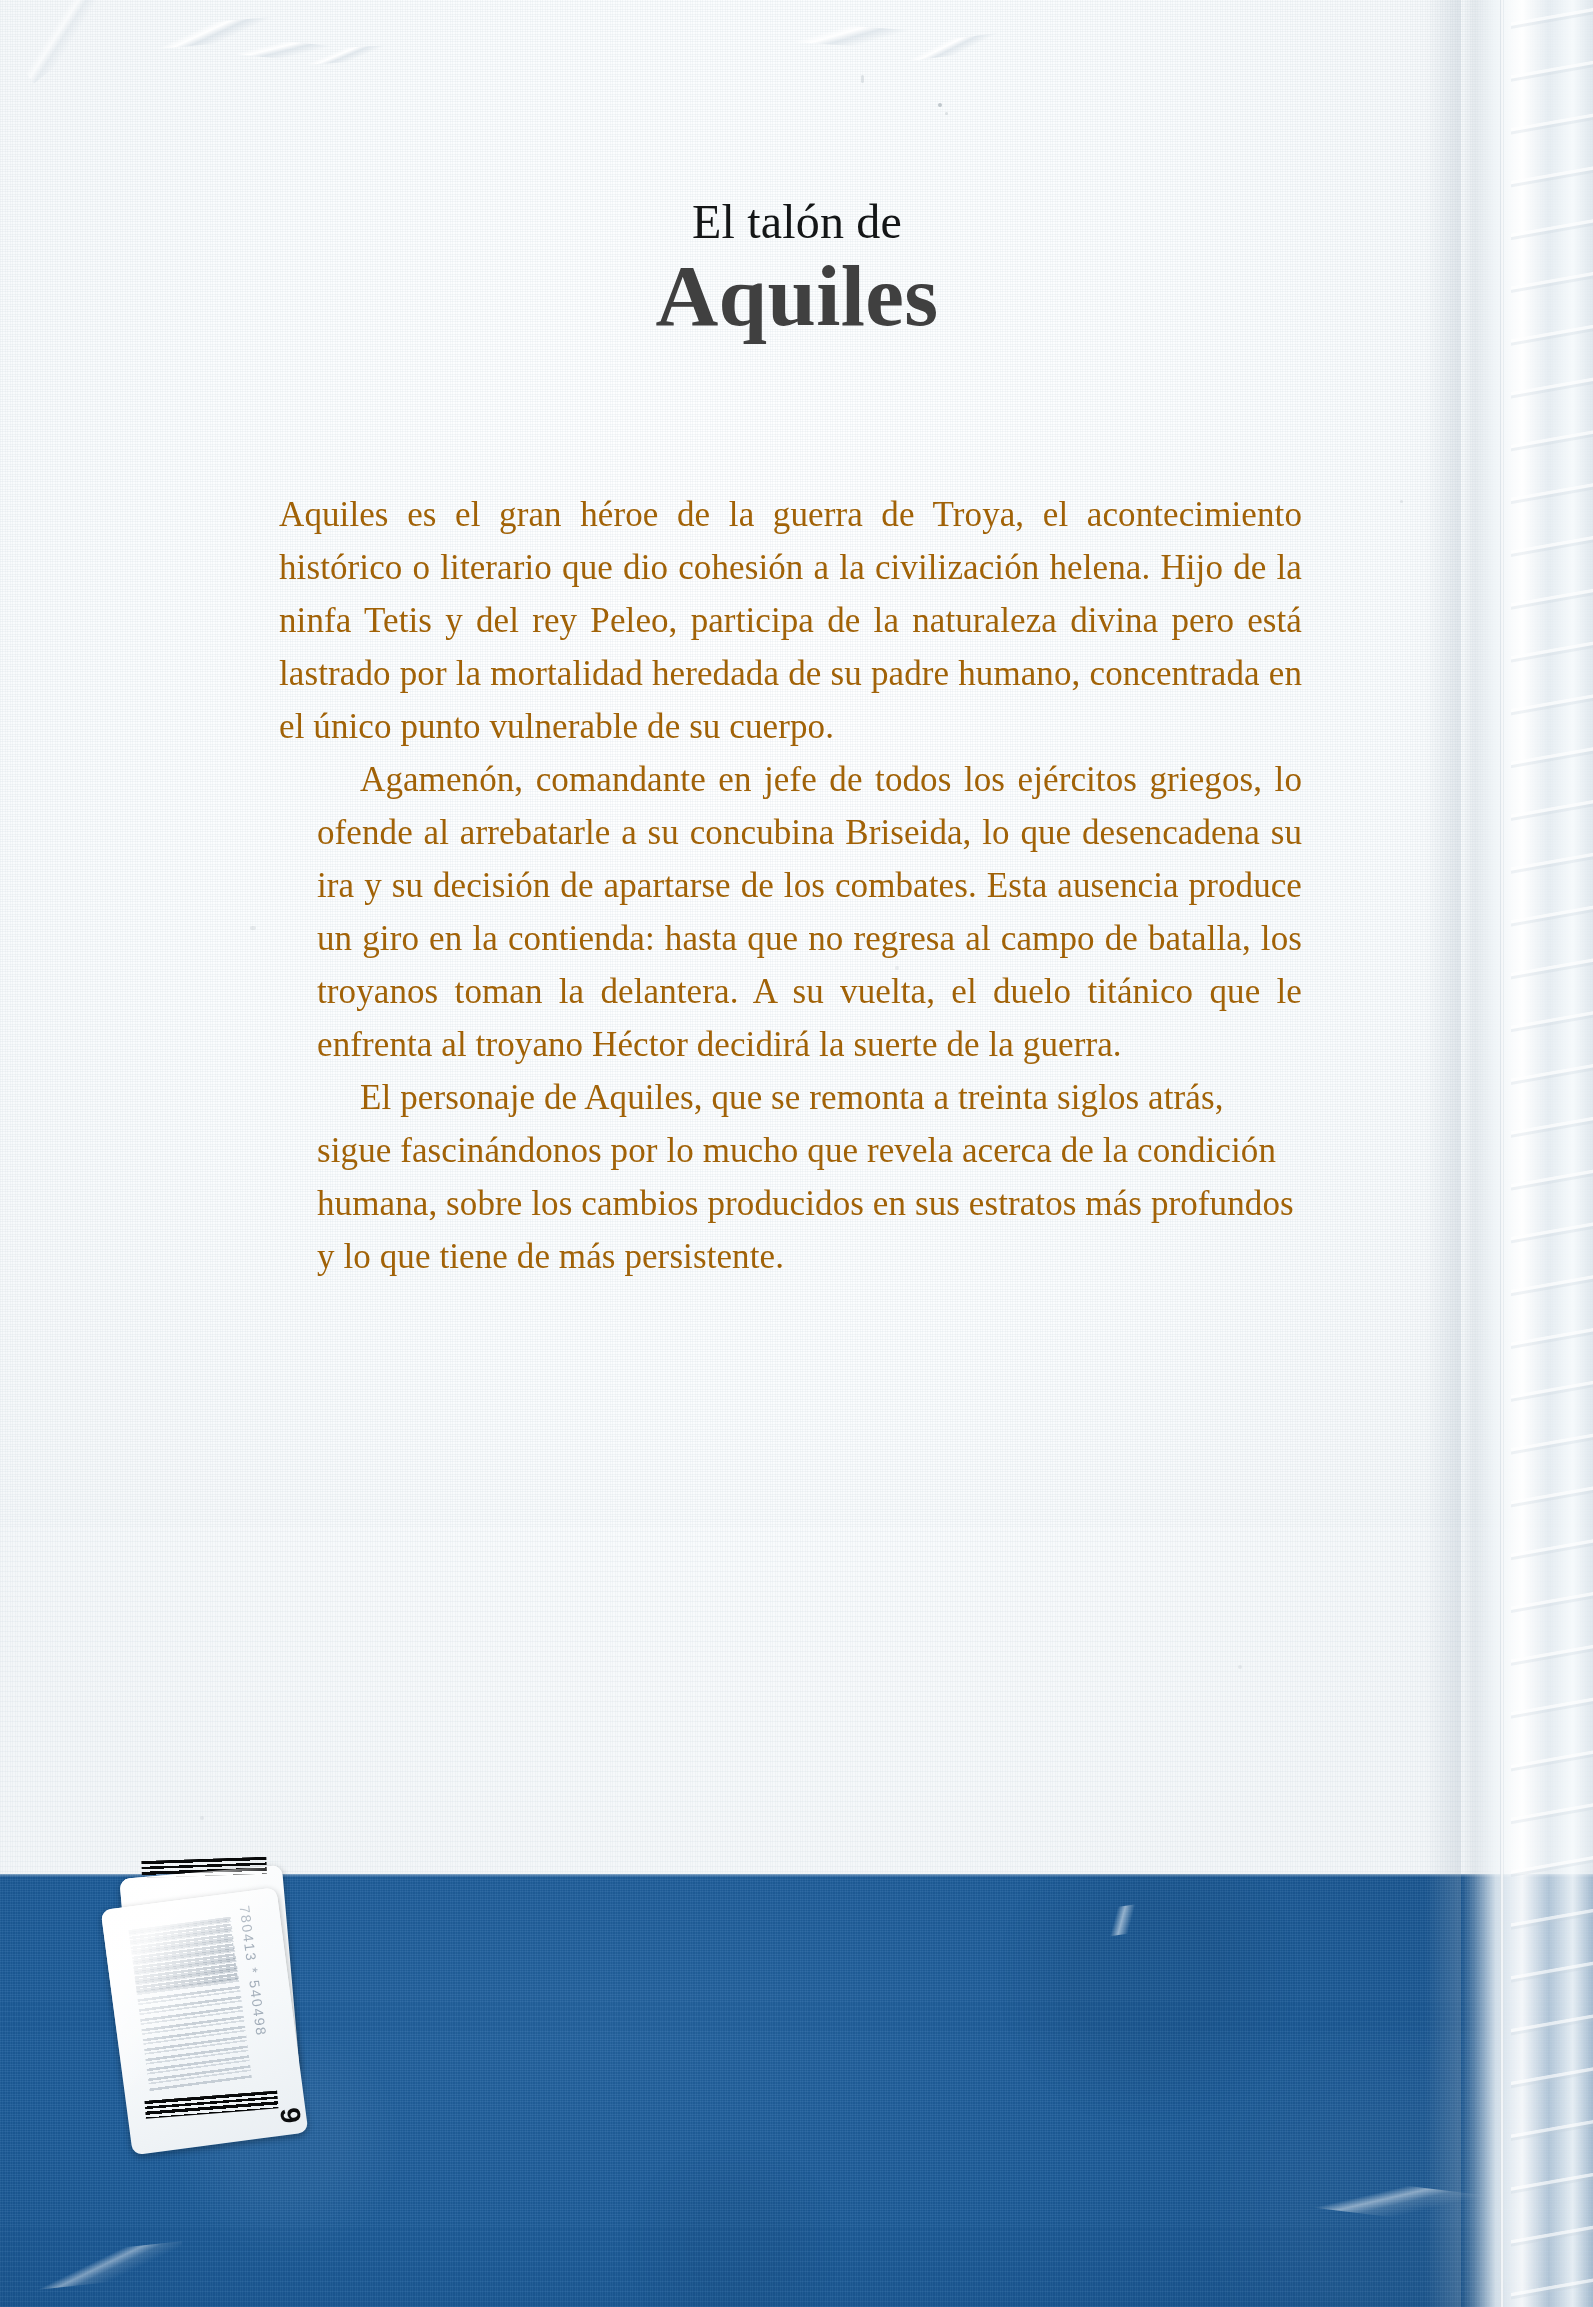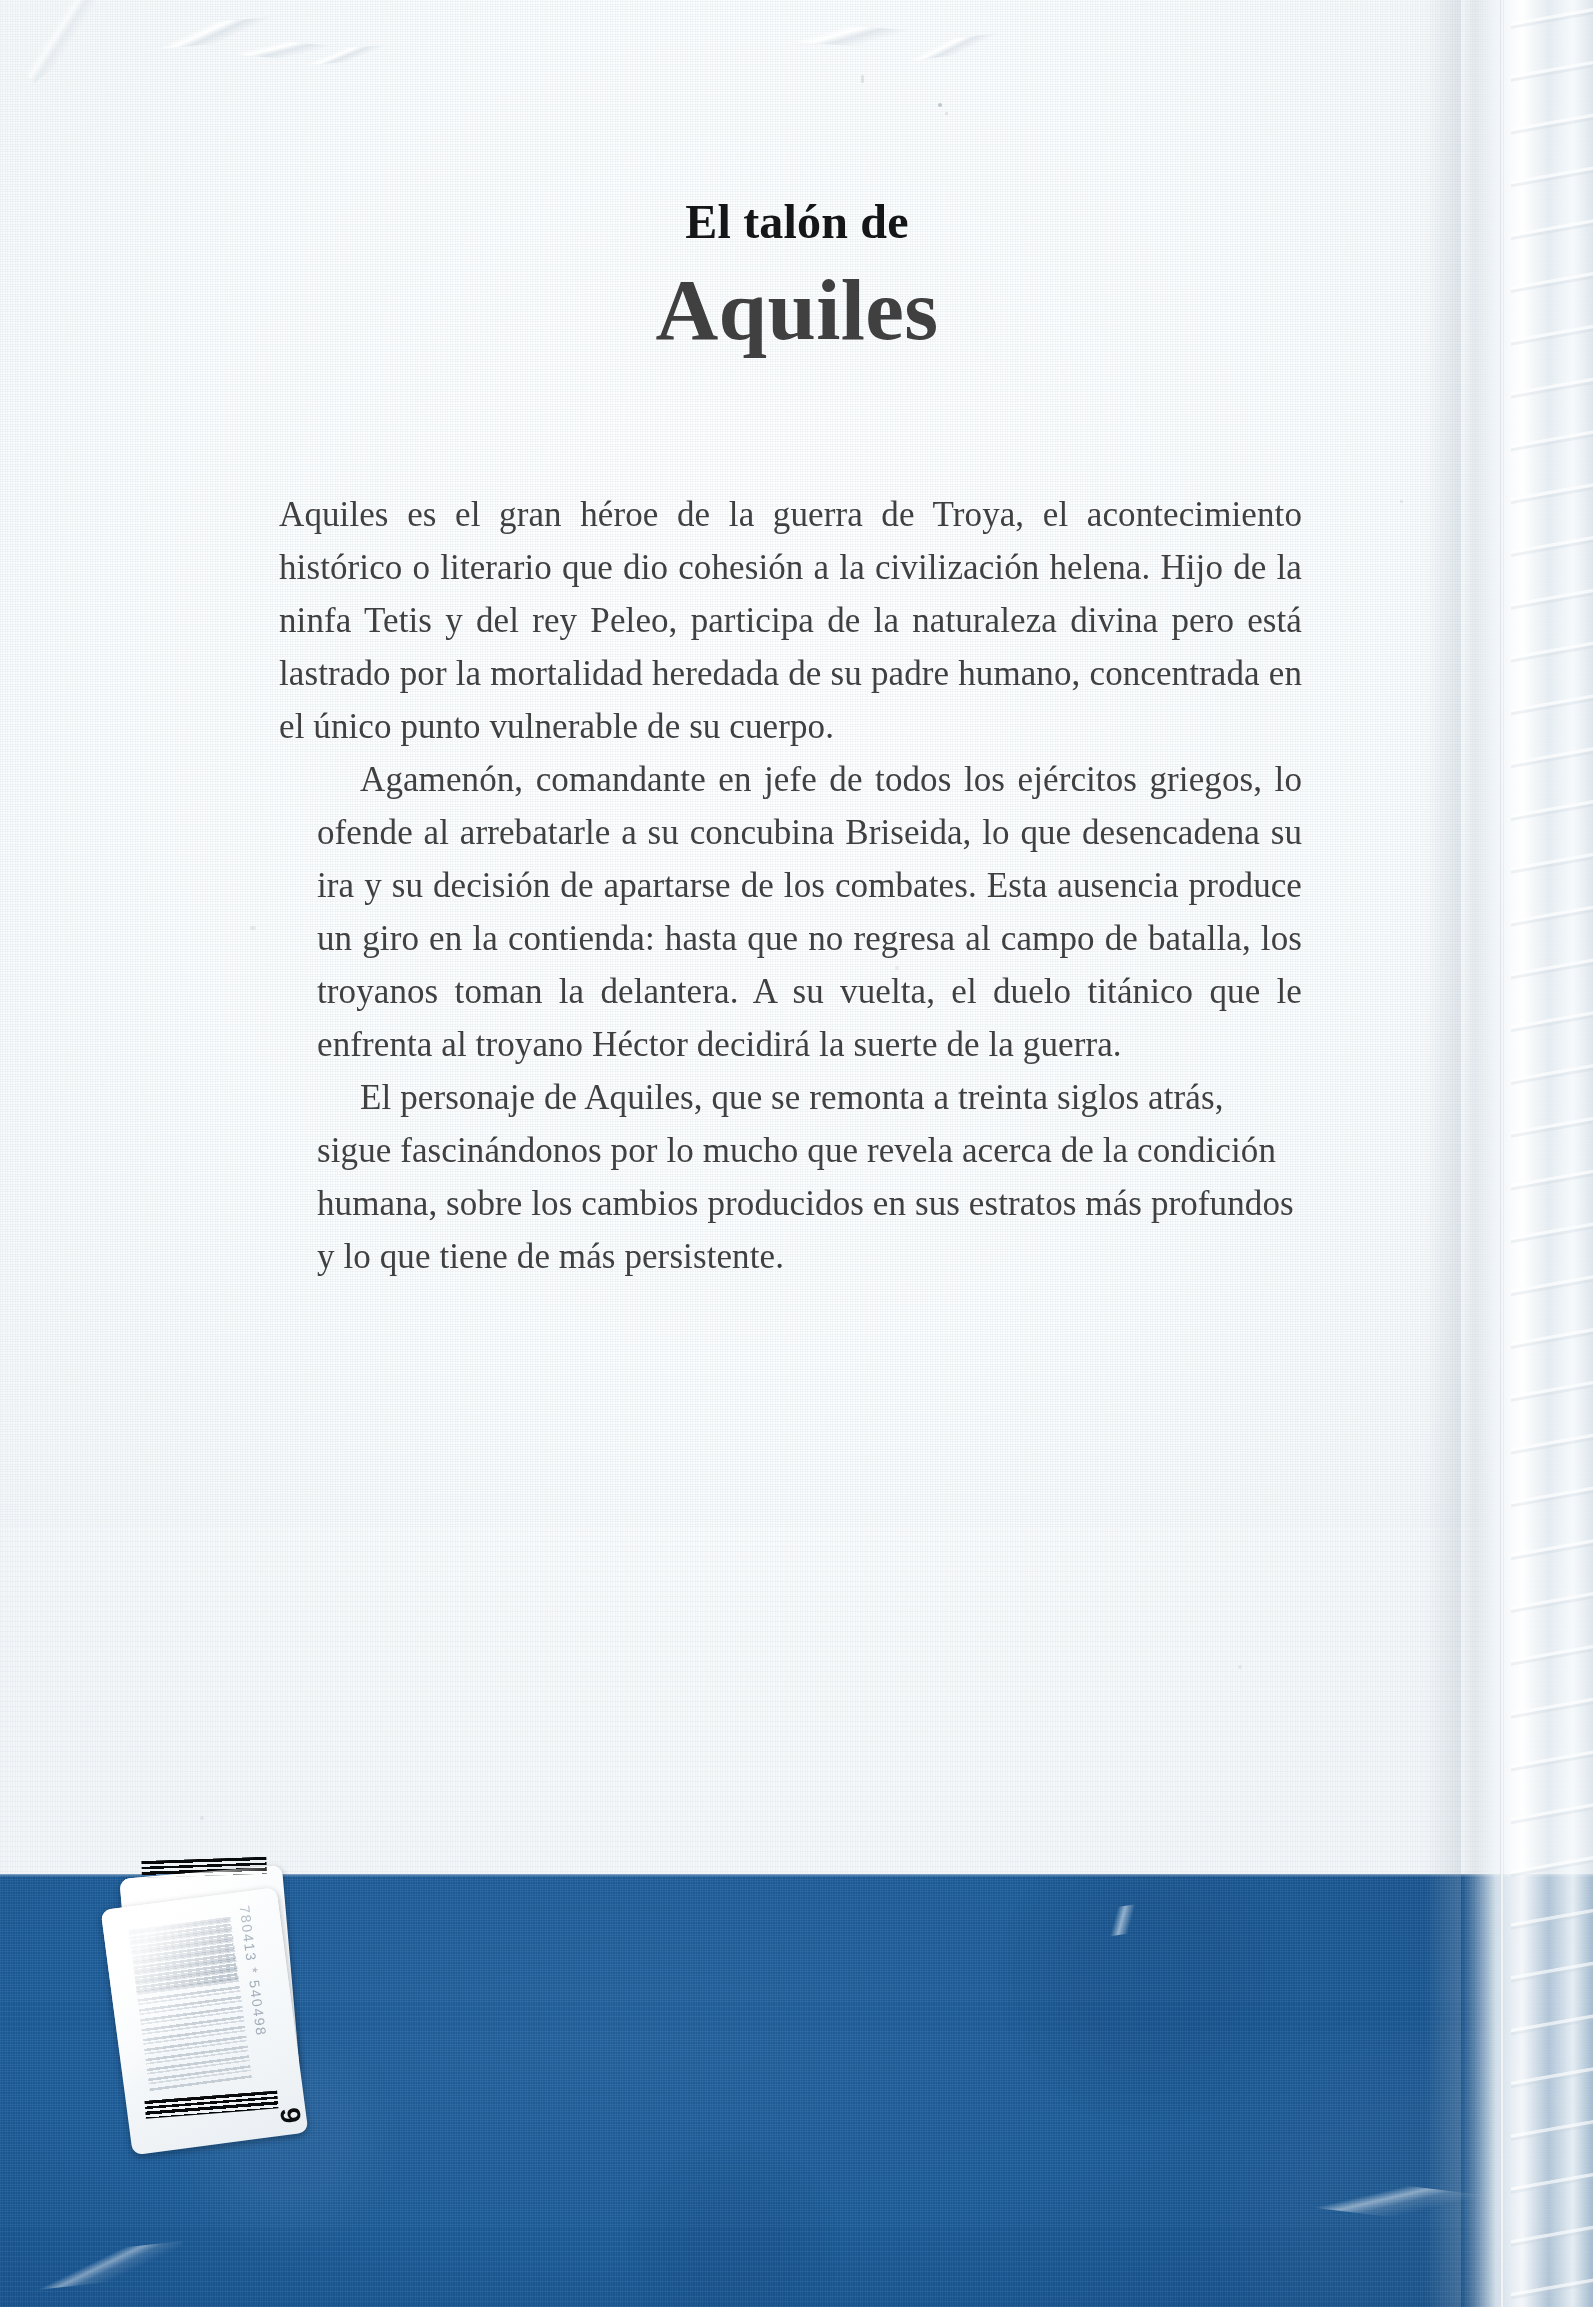--- a/index.html
+++ b/index.html
@@ -145,22 +145,22 @@
     left: 0; right: 0;
     top: 197px;
     text-align: center;
     z-index: 5;
   }
   .title-line-1 {
     font-size: 48px;
     line-height: 1.05;
     color: #141617;
     letter-spacing: 0.2px;
-    margin: 0 0 19px 0;
-    font-weight: 700;
+    margin: 0 0 5px 0;
+    font-weight: 400;
   }
   .title-line-2 {
     font-size: 87px;
     line-height: 1.0;
     color: #404040;
     font-weight: 700;
     letter-spacing: 0.4px;
     margin: 0;
   }
 
@@ -169,21 +169,21 @@
     position: absolute;
     left: 279px;
     width: 1023px;
     top: 488px;
     z-index: 5;
   }
   .blurb p {
     margin: 0;
     font-size: 35px;
     line-height: 53px;
-    color: #404040;
+    color: #a16207;
     text-align: justify;
     text-justify: inter-word;
     hyphens: none;
     letter-spacing: 0.1px;
   }
   .blurb p.indent { text-indent: 43px; margin-left: 38px; }
   .blurb p.last-flush { text-align: left; }
 
   
   .label-stack {

